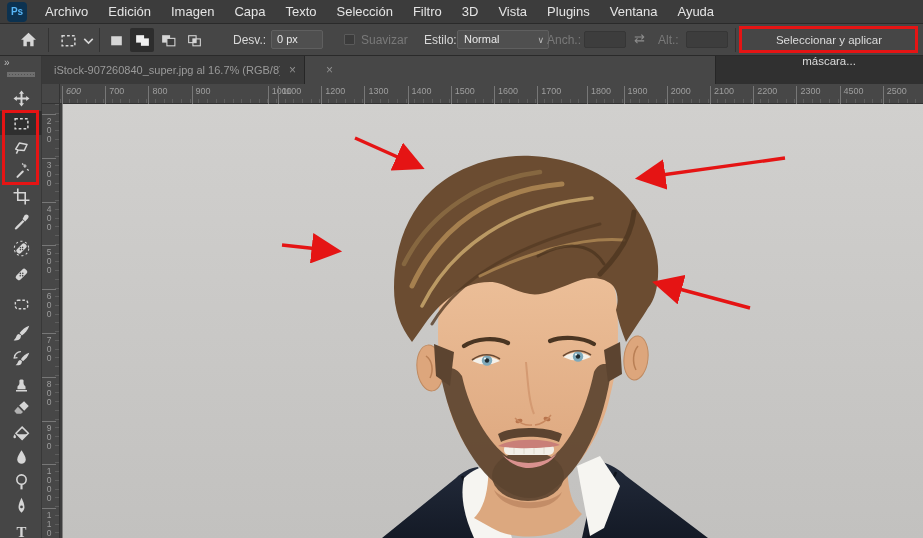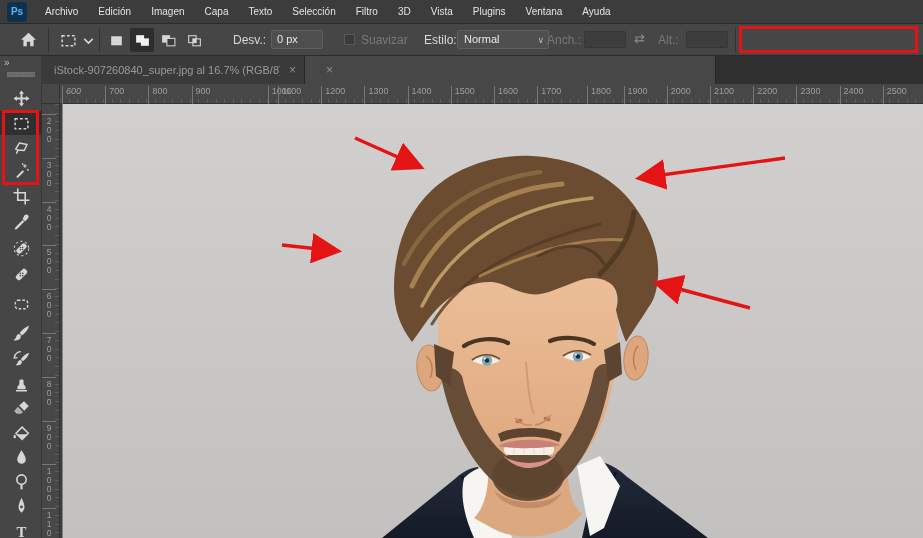--- a/index.html
+++ b/index.html
@@ -4,21 +4,21 @@
 <style>
   html,body{margin:0;padding:0;background:#222;}
   *{box-sizing:border-box;}
   #app{position:relative;width:923px;height:538px;overflow:hidden;
        font-family:"Liberation Sans",sans-serif;background:#474747;-webkit-font-smoothing:antialiased;}
   
   .menu-bar{position:absolute;left:0;top:0;width:923px;height:24px;background:#3c3c3c;
             border-bottom:1px solid #2a2a2a;display:flex;align-items:center;padding-left:7px;z-index:20;}
   .ps-logo{width:20px;height:20px;border-radius:4px;background:#0c3250;color:#58b6f6;
            font-size:10px;font-weight:bold;display:flex;align-items:center;justify-content:center;margin-right:8px;}
-  .menu-item{color:#e4e4e4;font-size:10px;padding:0 10px;line-height:24px;cursor:default;}
+  .menu-item{color:#e4e4e4;font-size:13px;padding:0 10px;line-height:24px;cursor:default;}
   
   .options-bar{position:absolute;left:0;top:24px;width:923px;height:32px;background:#464646;
                border-bottom:1px solid #2a2a2a;z-index:19;}
   .ob{position:absolute;}
   .ob-sep{position:absolute;top:4px;width:1px;height:24px;background:#333;}
   .ob-label{font-size:12px;color:#d9d9d9;top:9px;}
   .ob-label.disabled{color:#797979;}
   .ob-input{height:19px;background:#4f4f4f;border:1px solid #5f5f5f;border-radius:2px;
             color:#e8e8e8;font-size:11px;padding:0 5px;line-height:17px;}
   .ob-input.disabled{background:#3d3d3d;border-color:#363636;}
@@ -126,20 +126,21 @@
     <span class="dropdown" style="left:457px;top:6px;width:92px">
       <span>Normal</span>
       <span class="chev">∨</span>
     </span>
     <span class="ob ob-label disabled" style="left:547px">Anch.:</span>
     <span class="ob ob-input disabled" style="left:584px;top:7px;width:42px;height:17px"></span>
     <span class="ob swap-glyph" style="left:634px;top:7px">⇄</span>
     <span class="ob ob-label disabled" style="left:658px">Alt.:</span>
     <span class="ob ob-input disabled" style="left:686px;top:7px;width:42px;height:17px"></span>
     <span class="ob-sep" style="left:735px"></span>
+    <button class="mask-btn" style="left:744px;top:5px;width:170px;height:22px;background:none;border:none;cursor:pointer">Seleccionar y aplicar máscara...</button>
   </div>
 
   <div class="toolbar">
     <span class="tb-expand">»</span>
     <span class="tb-grip"></span>
     <div id="tools-holder">
         <div class="tool" style="top: 30px;">
           <svg width="17" height="17" viewBox="0 0 16 16">
             <path d="M8 .5 L10.4 3.6 H8.9 V7.1 H12.4 V5.6 L15.5 8 L12.4 10.4 V8.9 H8.9 V12.4 H10.4 L8 15.5 L5.6 12.4 H7.1 V8.9 H3.6 V10.4 L.5 8 L3.6 5.6 V7.1 H7.1 V3.6 H5.6 Z" fill="#d6d6d6"></path>
           </svg>
@@ -281,21 +282,21 @@
       <span class="h-tick-label" style="left: 347.6px;">1400</span>
       <span class="h-tick-label" style="left: 390.8px;">1500</span>
       <span class="h-tick-label" style="left: 434px;">1600</span>
       <span class="h-tick-label" style="left: 477.2px;">1700</span>
       <span class="h-tick-label" style="left: 527px;">1800</span>
       <span class="h-tick-label" style="left: 563.6px;">1900</span>
       <span class="h-tick-label" style="left: 606.8px;">2000</span>
       <span class="h-tick-label" style="left: 650px; text-align: center;">2100</span>
       <span class="h-tick-label" style="left: 693.2px;">2200</span>
       <span class="h-tick-label" style="left: 736.4px;">2300</span>
-      <span class="h-tick-label" style="left: 779.6px;">2400</span>
+      <span class="h-tick-label" style="left: 779.6px;">4500</span>
       <span class="h-tick-label" style="left: 822.8px;">2500</span>
     </div>
   <div class="v-ruler" id="v-ruler">
       <span class="v-tick-label" style="top: 10px;">2<br>0<br>0</span>
       <span class="v-tick-label" style="top: 53.8px;">3<br>0<br>0</span>
       <span class="v-tick-label" style="top: 97.6px;">4<br>0<br>0</span>
       <span class="v-tick-label" style="top: 141.4px;">5<br>0<br>0</span>
       <span class="v-tick-label" style="top: 185.2px;">6<br>0<br>0</span>
       <span class="v-tick-label" style="top: 229px;">7<br>0<br>0</span>
       <span class="v-tick-label" style="top: 272.8px;">8<br>0<br>0</span>

